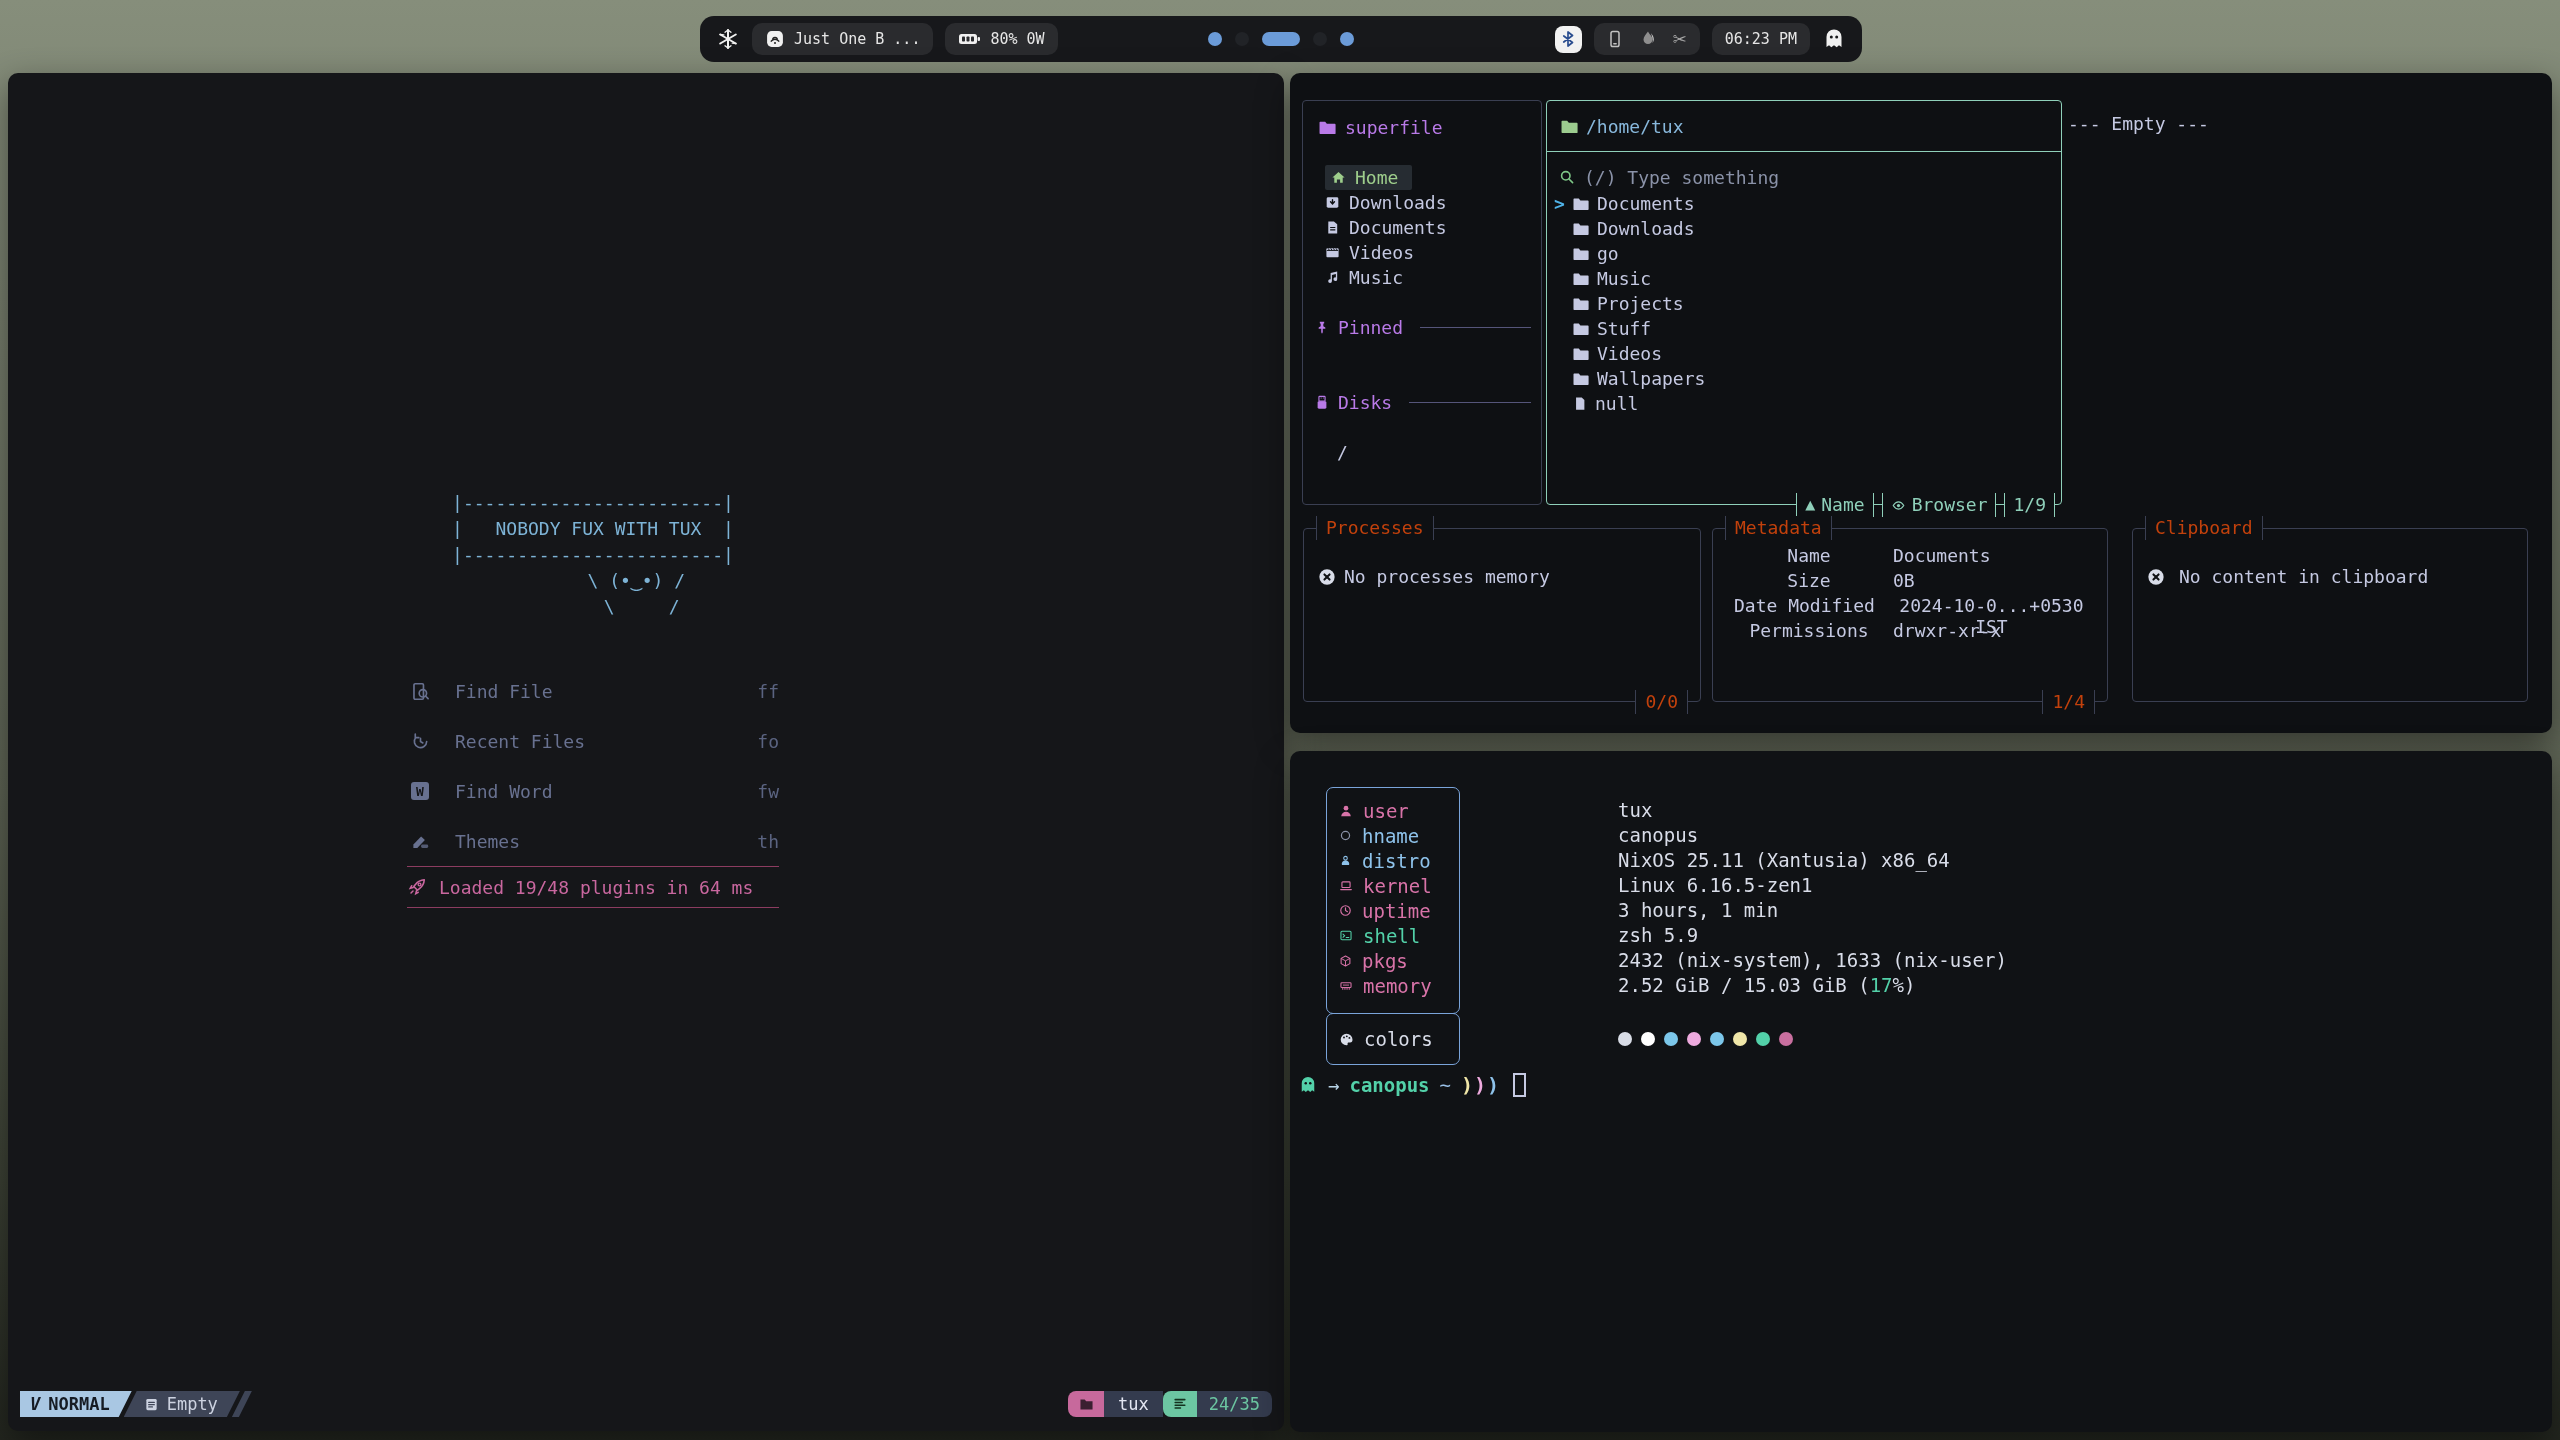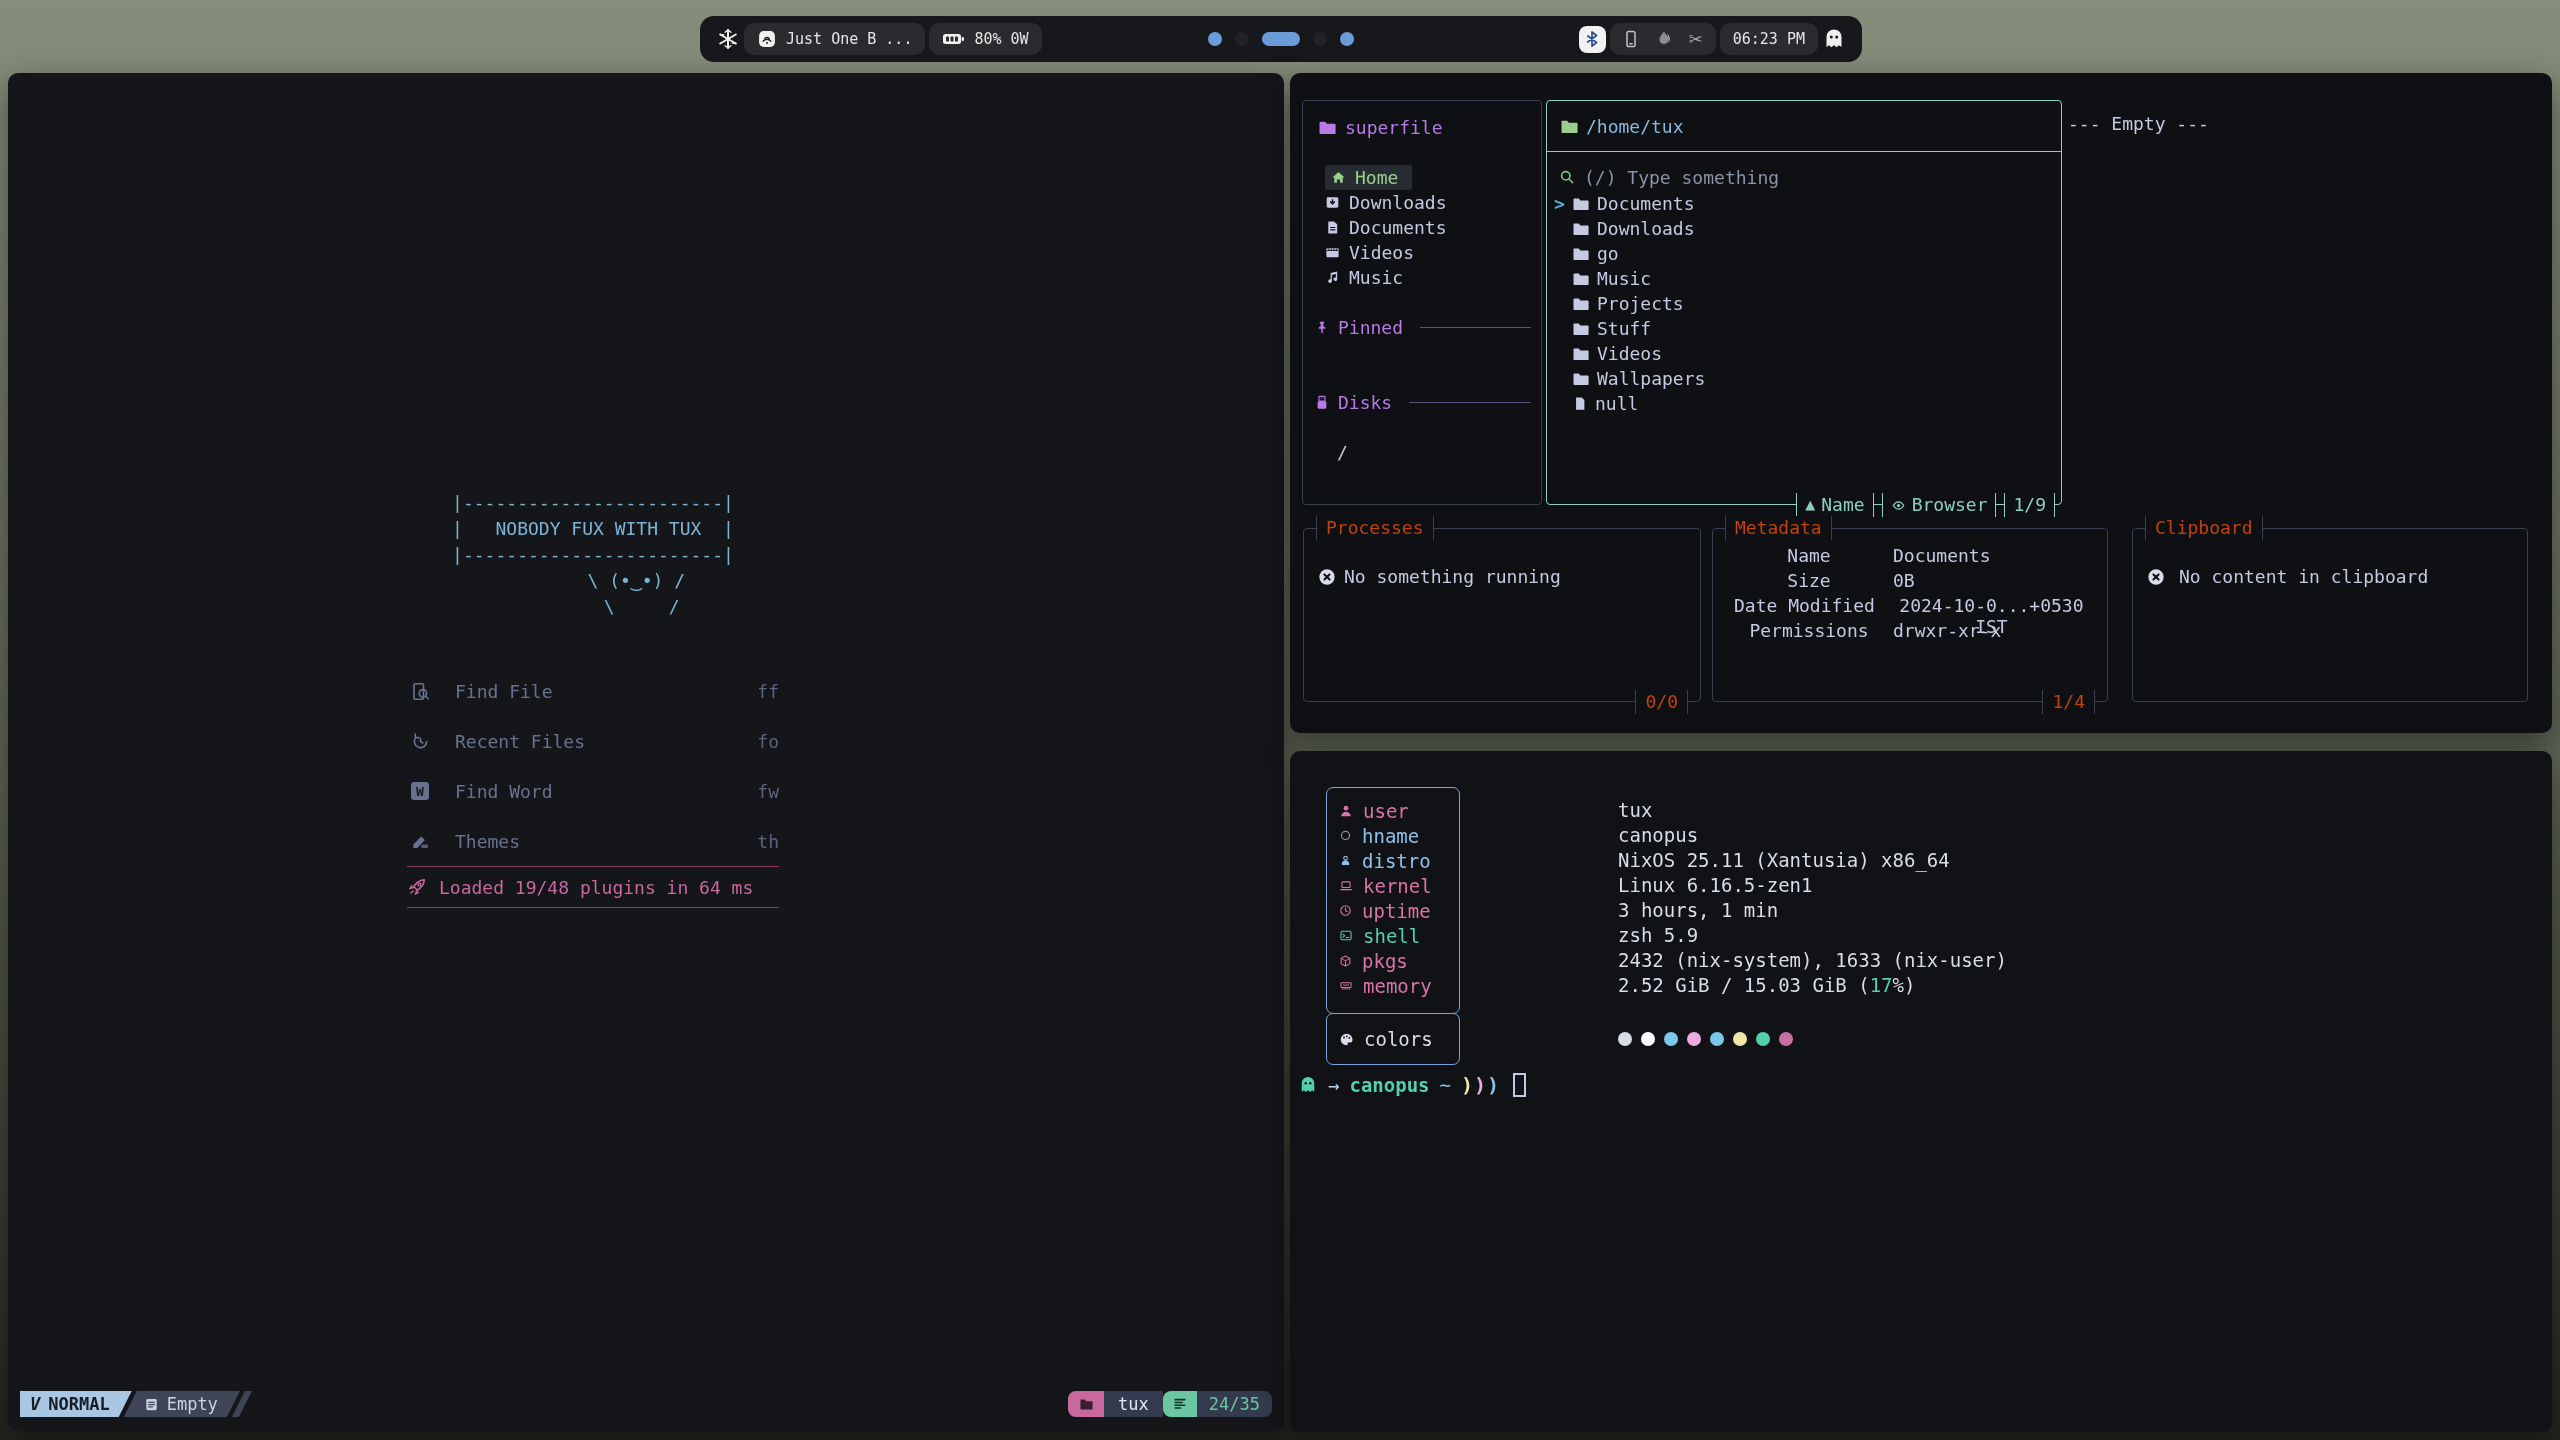--- a/index.html
+++ b/index.html
@@ -9,21 +9,21 @@
     background:linear-gradient(180deg,#868e7b 0%,#777e6d 22%,#5d6354 55%,#3b4034 82%,#23261f 100%);
   }
   .screen { position:relative; width:2560px; height:1440px; }
 
   
   .topbar {
     position:absolute; left:700px; top:16px; width:1162px; height:46px;
     background:#17181b; border-radius:14px; display:flex; align-items:center;
     padding:0 16px; color:#e6e6e6; font-size:15px;
   }
-  .tb-left, .tb-right { display:flex; align-items:center; gap:4px; }
+  .tb-left, .tb-right { display:flex; align-items:center; gap:12px; }
   .tb-right { margin-left:auto; }
   .tb-center { position:absolute; left:50%; top:50%; transform:translate(-50%,-50%);
     display:flex; align-items:center; gap:13px; }
   .pill { background:#2a2b2e; border-radius:10px; height:32px; display:flex;
     align-items:center; gap:9px; padding:0 13px; white-space:nowrap; }
   .ws-occupied { width:14px; height:14px; border-radius:50%; background:#6b9bd8; display:inline-block; }
   .ws-empty { width:14px; height:14px; border-radius:50%; background:#212327; display:inline-block; }
   .ws-active { width:38px; height:14px; border-radius:8px; background:#6b9bd8; display:inline-block; }
   .bt-box { width:27px; height:27px; background:#f2f2f2; border-radius:8px;
     display:flex; align-items:center; justify-content:center; }
@@ -508,21 +508,21 @@
 
     <div class="sf-panel processes">
       <span class="chip t">Processes</span>
       <div class="pmsg">
         <span>
           <svg width="18" height="18" viewBox="0 0 16 16">
               <circle cx="8" cy="8" r="6.8" fill="#d9dde9"></circle>
               <path d="M5.7 5.7l4.6 4.6M10.3 5.7l-4.6 4.6" stroke="#101215" stroke-width="1.8" stroke-linecap="round"></path>
             </svg>
         </span>
-        <span>No something running</span>
+        <span>No processes memory</span>
       </div>
       <span class="chip c">0/0</span>
     </div>
 
     <div class="sf-panel metadata">
       <span class="chip t">Metadata</span>
       <div class="meta-rows">
         <div class="meta-row">
           <span class="meta-key">Name</span>
           <span class="meta-val">Documents</span>

